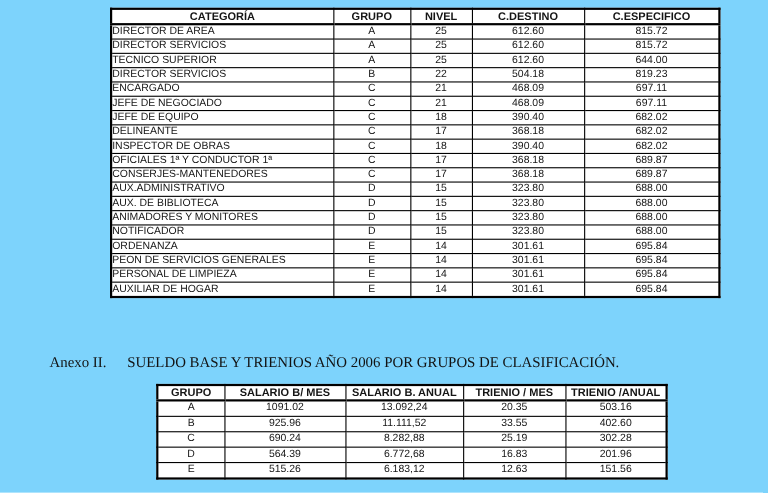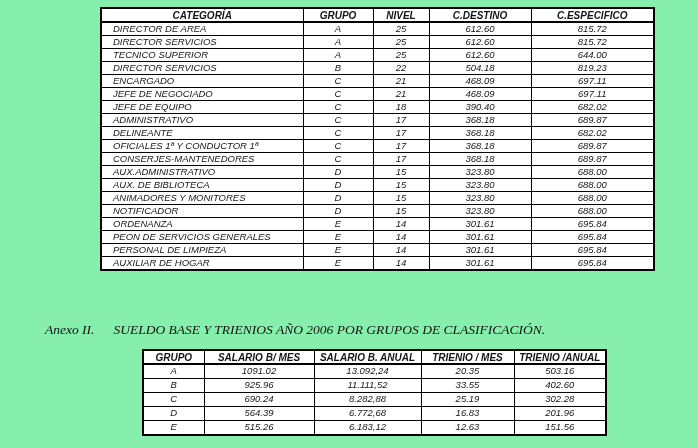--- a/index.html
+++ b/index.html
@@ -1,24 +1,23 @@
 <!DOCTYPE html>
 <html><head>
 <meta charset="utf-8">
 <style>
   html, body { margin: 0; padding: 0; background: #ffffff; }
   .page {
     position: relative;
     width: 698px;
     height: 448px;
-    background: #86efac;
+    background: #7dd3fc;
     font-family: "Liberation Sans", sans-serif;
     color: #151515;
     overflow: hidden;
-    font-style: italic;
   }
   table {
     border-collapse: collapse;
     table-layout: fixed;
     border: 2px solid #000;
     background: #fff;
   }
   th, td {
     border: 1px solid #000;
     overflow: hidden;
@@ -32,21 +31,21 @@
     text-align: center;
     height: 12px;
     border-bottom: 2px solid #000;
   }
   td {
     font-size: 9.5px;
     text-align: center;
     height: 12px;
   }
   .t1 { position: absolute; left: 100px; top: 7px; width: 553px; }
-  .t1 td:first-child { text-align: left; padding-left: 11px; }
+  .t1 td:first-child { text-align: left; padding-left: 0; }
   .t2 { position: absolute; left: 142px; top: 349px; width: 463px; }
   .t2 td { height: 13px; }
   .anexo {
     position: absolute;
     left: 45px;
     top: 322px;
     margin: 0;
     font-family: "Liberation Serif", serif;
     font-size: 13.5px;
     color: #121212;
@@ -120,31 +119,31 @@
           <td>697.11</td>
         </tr>
         <tr>
           <td>JEFE DE EQUIPO</td>
           <td>C</td>
           <td>18</td>
           <td>390.40</td>
           <td>682.02</td>
         </tr>
         <tr>
-          <td>ADMINISTRATIVO</td>
+          <td>DELINEANTE</td>
           <td>C</td>
           <td>17</td>
           <td>368.18</td>
-          <td>689.87</td>
-        </tr>
-        <tr>
-          <td>DELINEANTE</td>
-          <td>C</td>
-          <td>17</td>
-          <td>368.18</td>
+          <td>682.02</td>
+        </tr>
+        <tr>
+          <td>INSPECTOR DE OBRAS</td>
+          <td>C</td>
+          <td>18</td>
+          <td>390.40</td>
           <td>682.02</td>
         </tr>
         <tr>
           <td>OFICIALES 1ª  Y CONDUCTOR 1ª</td>
           <td>C</td>
           <td>17</td>
           <td>368.18</td>
           <td>689.87</td>
         </tr>
         <tr>

